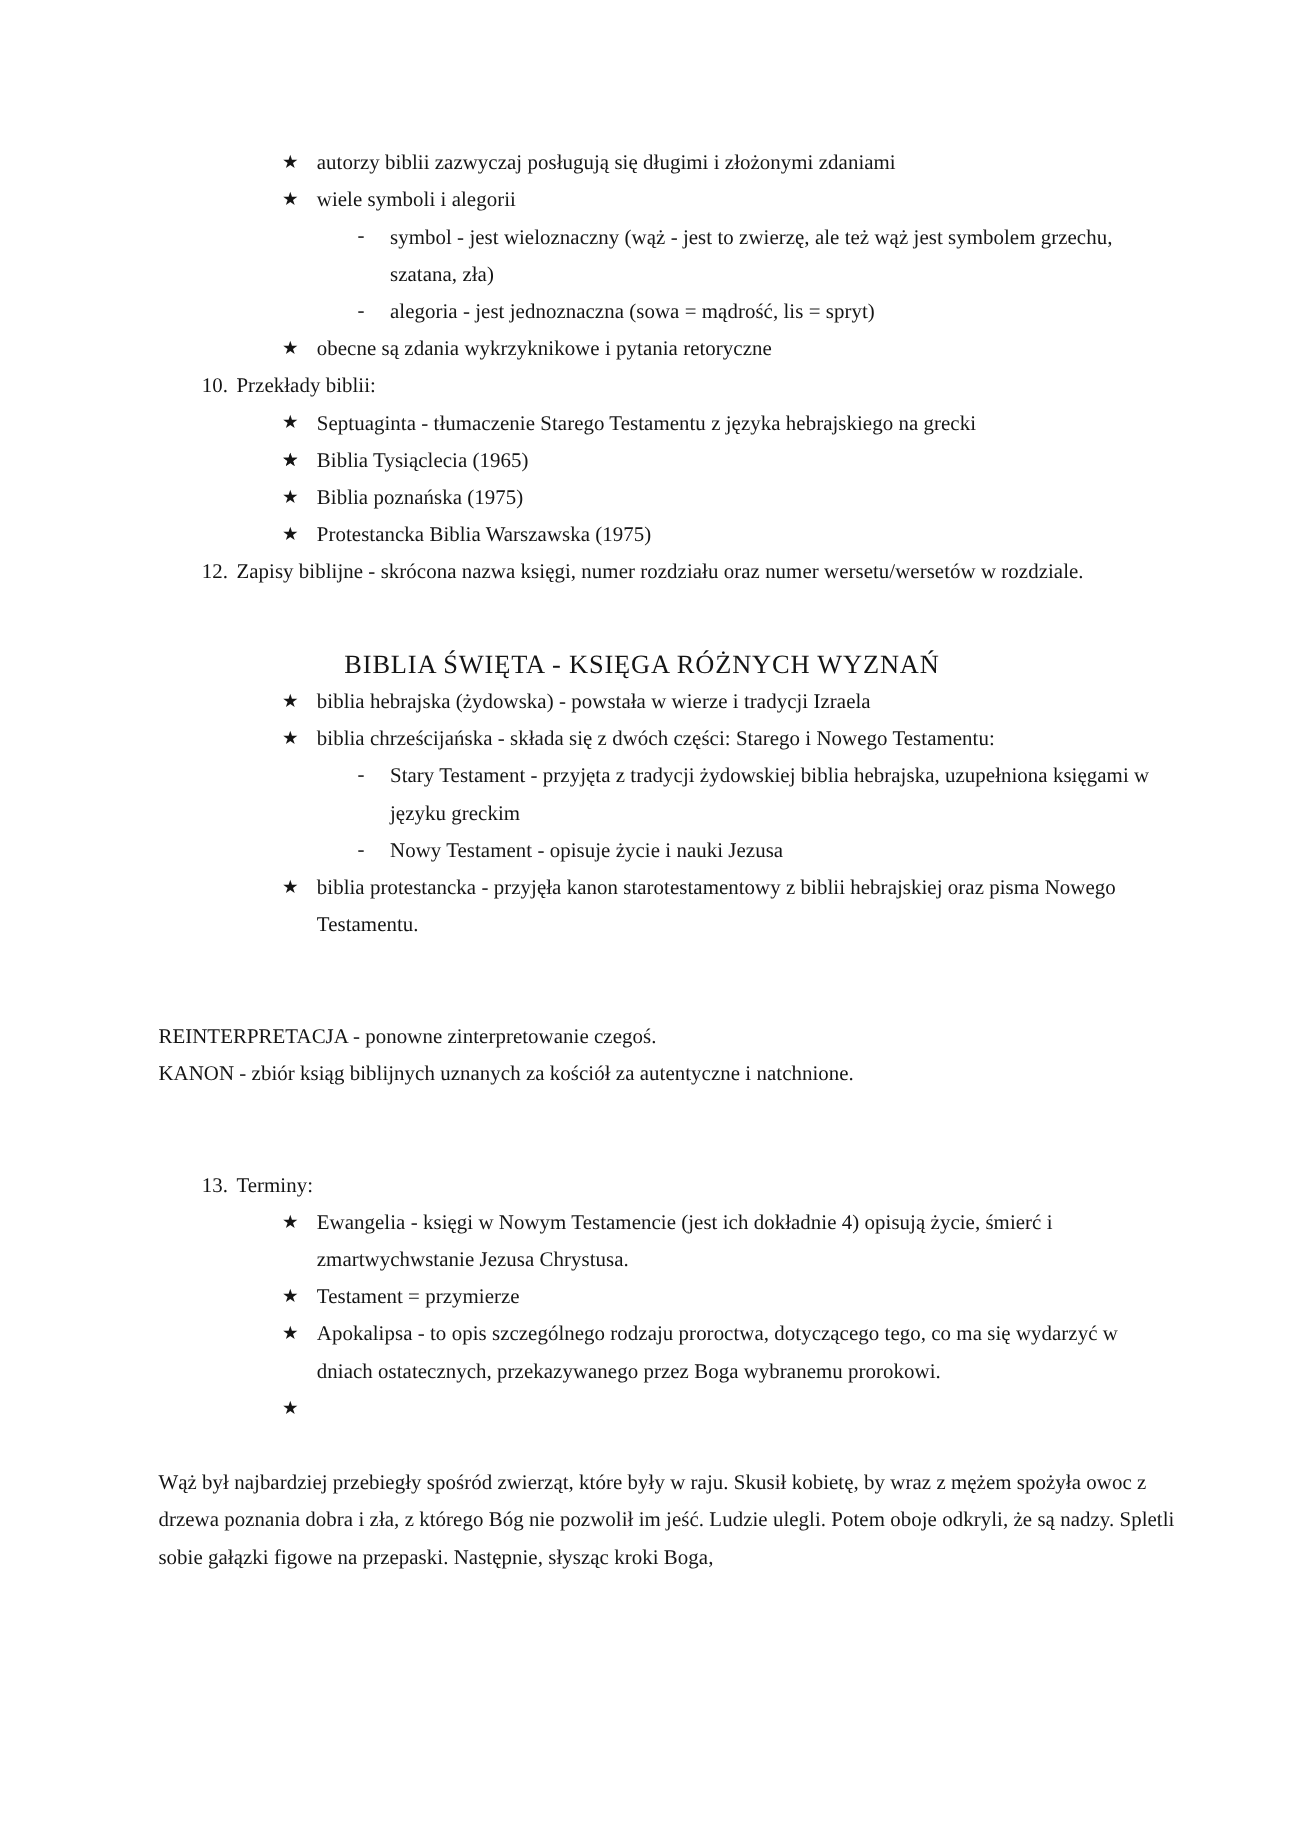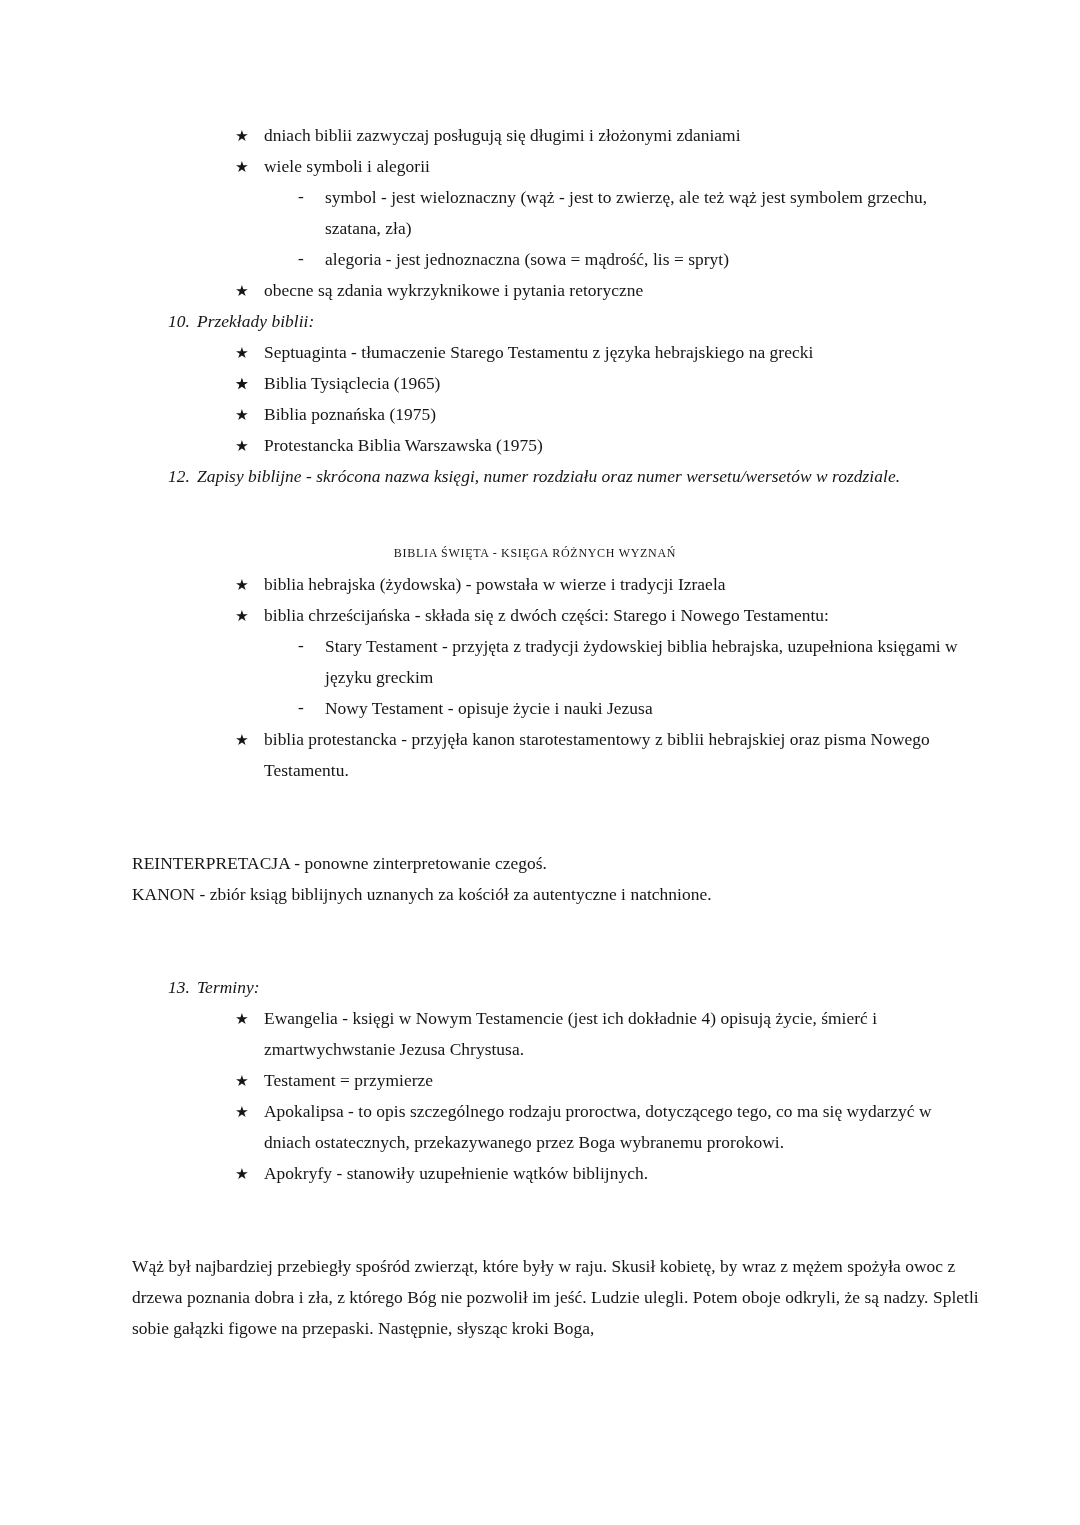--- a/index.html
+++ b/index.html
@@ -29,21 +29,20 @@
     font-size: 17.4px;
     line-height: 31px;
     letter-spacing: 0.05px;
   }
 
   
   .num-item {
     position: relative;
     padding-left: 65px;   
     margin-left: 0px;
-    font-style: italic;
   }
   .num-item > .marker {
     position: absolute;
     left: 0;
     top: 0;
     width: 58px;
     text-align: right;
     font-size: 17.4px;
     line-height: 31px;
   }
@@ -82,40 +81,40 @@
   }
 
   
   .flush {
     margin-left: 0;
   }
 
   
   .center-heading {
     text-align: center;
-    font-size: 12px;
+    font-size: 22px;
     line-height: 31px;
     letter-spacing: 0.7px;
     padding-right: 42px;
   }
   .sp-lg { height: 46px; }
   .sp-xl { height: 62px; }
 
   .wrapcol { max-width: 790px; }
   .wrapcol-wide { max-width: 800px; }
   .wrapcol-full { max-width: 860px; }
 </style>
 </head>
 <body>
 
 <div class="page">
 
   <div class="star-item ln wrapcol">
     <span class="marker">★</span>
-    <span class="body">dniach biblii zazwyczaj posługują się długimi i złożonymi zdaniami</span>
+    <span class="body">autorzy biblii zazwyczaj posługują się długimi i złożonymi zdaniami</span>
   </div>
 
   <div class="star-item ln wrapcol">
     <span class="marker">★</span>
     <span class="body">wiele symboli i alegorii</span>
   </div>
 
   <div class="dash-item ln wrapcol">
     <span class="marker">-</span>
     <span class="body">symbol - jest wieloznaczny (wąż - jest to zwierzę, ale też wąż jest symbolem grzechu, szatana, zła)</span>
@@ -217,20 +216,19 @@
     <span class="body">Testament = przymierze</span>
   </div>
 
   <div class="star-item ln wrapcol-wide">
     <span class="marker">★</span>
     <span class="body">Apokalipsa - to opis szczególnego rodzaju proroctwa, dotyczącego tego, co ma się wydarzyć w dniach ostatecznych, przekazywanego przez Boga wybranemu prorokowi.</span>
   </div>
 
   <div class="star-item ln wrapcol-wide">
     <span class="marker">★</span>
-    <span class="body">Apokryfy - stanowiły uzupełnienie wątków biblijnych.</span>
   </div>
 
   <div class="sp-xl"></div>
 
   <div class="ln flush wrapcol-full">Wąż był najbardziej przebiegły spośród zwierząt, które były w raju. Skusił kobietę, by wraz z mężem spożyła owoc z drzewa poznania dobra i zła, z którego Bóg nie pozwolił im jeść. Ludzie ulegli. Potem oboje odkryli, że są nadzy. Spletli sobie gałązki figowe na przepaski. Następnie, słysząc kroki Boga,</div>
 
 </div>
 
 </body></html>

